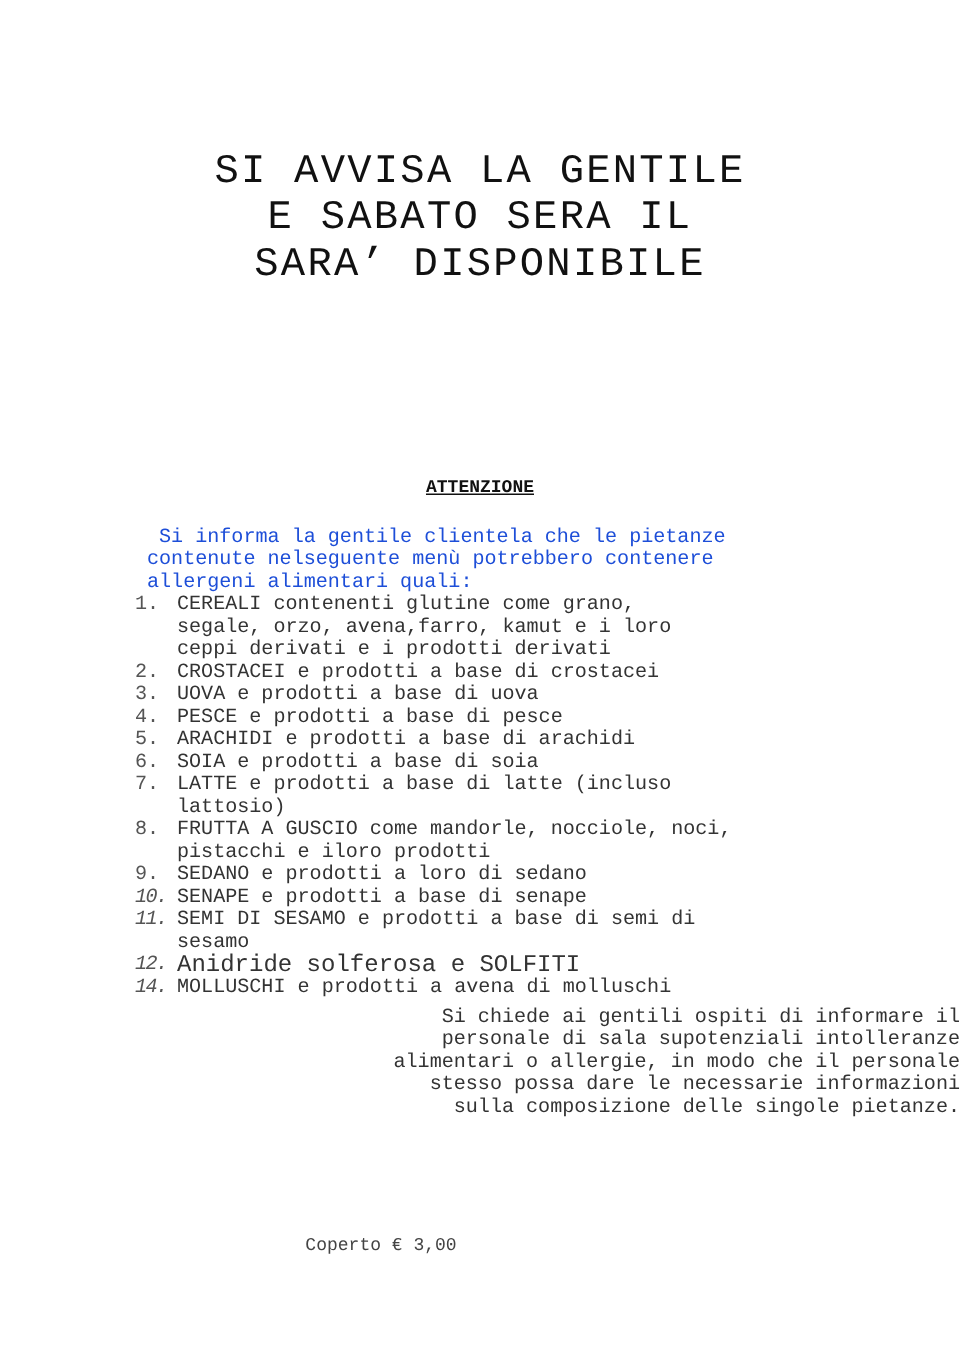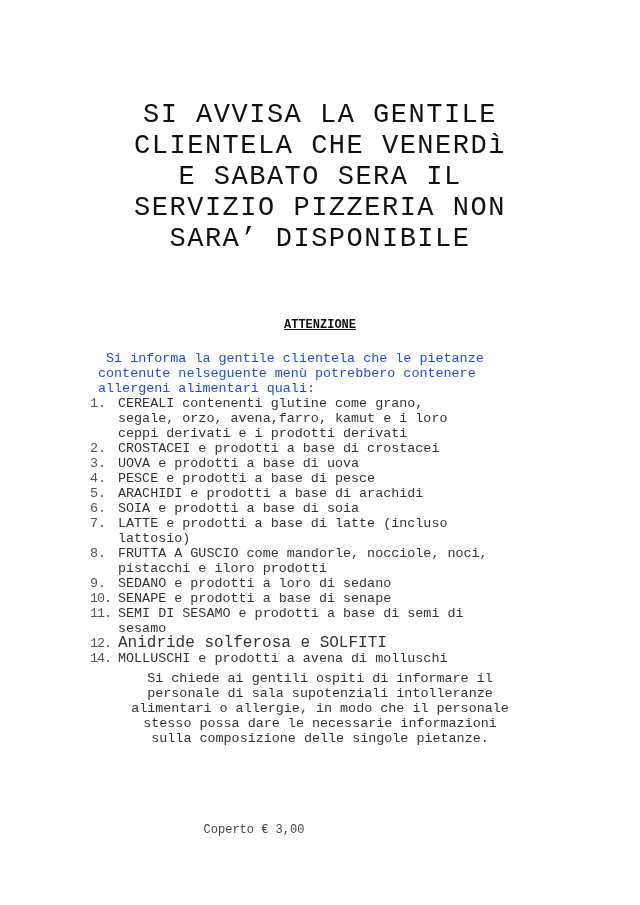--- a/index.html
+++ b/index.html
@@ -65,57 +65,55 @@
     .allergen-list li {
       display: flex;
       margin: 0;
       padding: 0;
     }
     .allergen-list .num {
       width: 28px;
       flex: none;
       color: #555555;
     }
-    .allergen-list .num.wide { width: 28px; letter-spacing: -1px; }
+    .allergen-list .num.wide { width: 28px; letter-spacing: -1px; font-style: italic; }
     .allergen-list .txt {
       flex: 1;
       white-space: pre;
     }
     .allergen-list .txt.small {
       font-size: 16px;
     }
     .closing {
       position: absolute;
       left: 0;
       top: 671px;
       width: 640px;
-      text-align: center;
+      text-align: right;
       font-size: 13.4px;
       line-height: 15px;
       color: #333333;
     }
     .closing div { white-space: pre; }
     .cover {
       position: absolute;
       left: 0;
       top: 823px;
       width: 508px;
       text-align: center;
       font-size: 12px;
       color: #444444;
     }
   </style>
 </head>
 <body>
 
 <div class="headline">
   <div>SI AVVISA LA GENTILE</div>
-  <div>CLIENTELA CHE VENERDì</div>
   <div>E SABATO SERA IL</div>
-  <div>SERVIZIO PIZZERIA NON</div>
   <div>SARA’ DISPONIBILE</div>
 </div>
 
 <div class="attention">ATTENZIONE</div>
 
 <div class="intro"><div> Si informa la gentile clientela che le pietanze</div><div>contenute nelseguente menù potrebbero contenere</div><div>allergeni alimentari quali:</div></div>
 
 <ul class="allergen-list">
   <li>
     <span class="num">1.</span>

